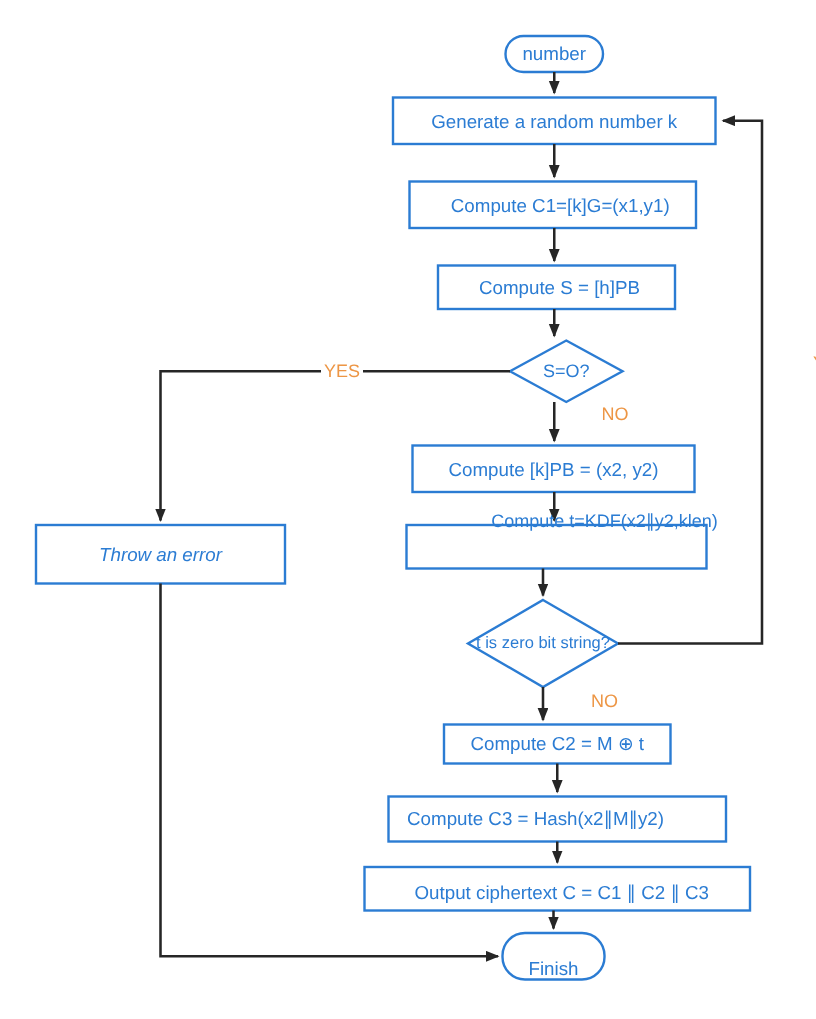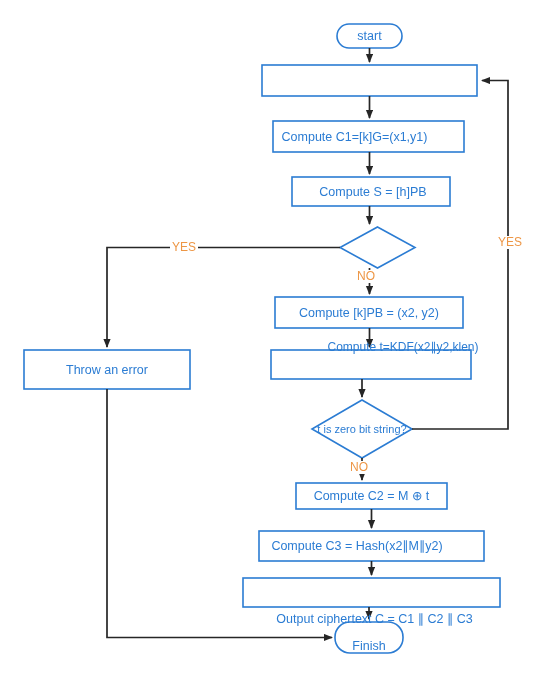--- a/index.html
+++ b/index.html
@@ -41,20 +41,21 @@
   }
   .edge-label {
     position: absolute;
     color: #ed9645;
     font-size: 12px;
     line-height: 13px;
     font-family: "Liberation Sans", sans-serif;
     text-align: center;
     background: #ffffff;
     padding: 0 2px;
+    margin-left: 44px;
   }
 </style>
 </head>
 <body>
 
 <div id="flowchart-canvas">
 
   <svg id="flow-svg" viewBox="0 0 544 679" xmlns="http://www.w3.org/2000/svg">
     <defs>
       <marker id="arrow" markerWidth="10" markerHeight="10" refX="8" refY="3.6" orient="auto" markerUnits="userSpaceOnUse">
@@ -96,41 +97,43 @@
       <line x1="362" y1="458" x2="362" y2="480" marker-end="url(#arrow)"></line>
 
       <line x1="371.5" y1="509" x2="371.5" y2="528" marker-end="url(#arrow)"></line>
       <line x1="371.5" y1="561" x2="371.5" y2="575" marker-end="url(#arrow)"></line>
       <line x1="369" y1="607" x2="369" y2="619" marker-end="url(#arrow)"></line>
 
       <polyline points="107,389 107,637.5 332,637.5" marker-end="url(#arrow)"></polyline>
     </g>
   </svg>
 
-  <div class="node-label" style="left:337px; top:24px; width:65px; height:24px;">start</div>
+  <div class="node-label" style="left:337px; top:24px; width:65px; height:24px;">number</div>
 
+  <div class="node-label" style="left:262px; top:65px; width:215px; height:31px;">Generate a random number k</div>
 
-  <div class="node-label" style="left:259px; top:121px; width:191px; height:31px;">Compute   C1=[k]G=(x1,y1)</div>
+  <div class="node-label" style="left:278px; top:121px; width:191px; height:31px;">Compute   C1=[k]G=(x1,y1)</div>
 
   <div class="node-label" style="left:292px; top:177px; width:162px; height:29px;">Compute S = [h]PB</div>
 
+  <div class="node-label" style="left:340px; top:236px; width:75px; height:22px; font-size:12px;">S=O?</div>
 
   <div class="node-label" style="left:275px; top:297px; width:188px; height:31px;">Compute  [k]PB = (x2, y2)</div>
 
   <div class="node-label" style="left:271px; top:332px; width:200px; height:29px; font-size:12px;padding-left:32px;">Compute t=KDF(x2∥y2,klen)</div>
 
   <div class="node-label wrap" style="left:302px; top:412px; width:120px; height:34px; font-size:11px; line-height:15px;">t is zero bit string?</div>
 
-  <div class="node-label" style="left:24px; top:350px; width:166px; height:39px;">Throw an error</div>
+  <div class="node-label" style="left:24px; top:350px; width:166px; height:39px;font-style:italic;">Throw an error</div>
 
   <div class="node-label" style="left:296px; top:483px; width:151px; height:26px;text-align:center;">Compute C2 = M ⊕ t</div>
 
   <div class="node-label" style="left:259px; top:531px; width:196px; height:30px;">Compute C3 = Hash(x2∥M∥y2)</div>
 
-  <div class="node-label" style="left:243px; top:604px; width:263px; height:29px;">Output ciphertext C = C1 ∥ C2 ∥ C3</div>
+  <div class="node-label" style="left:243px; top:580px; width:263px; height:29px;">Output ciphertext C = C1 ∥ C2 ∥ C3</div>
 
   <div class="node-label" style="left:335px; top:630px; width:68px; height:31px;">Finish</div>
 
   <div class="edge-label" style="left:170px; top:241px;">YES</div>
 
   <div class="edge-label" style="left:355px; top:270px;">NO</div>
 
   <div class="edge-label" style="left:496px; top:236px;">YES</div>
 
   <div class="edge-label" style="left:348px; top:461px;">NO</div>

